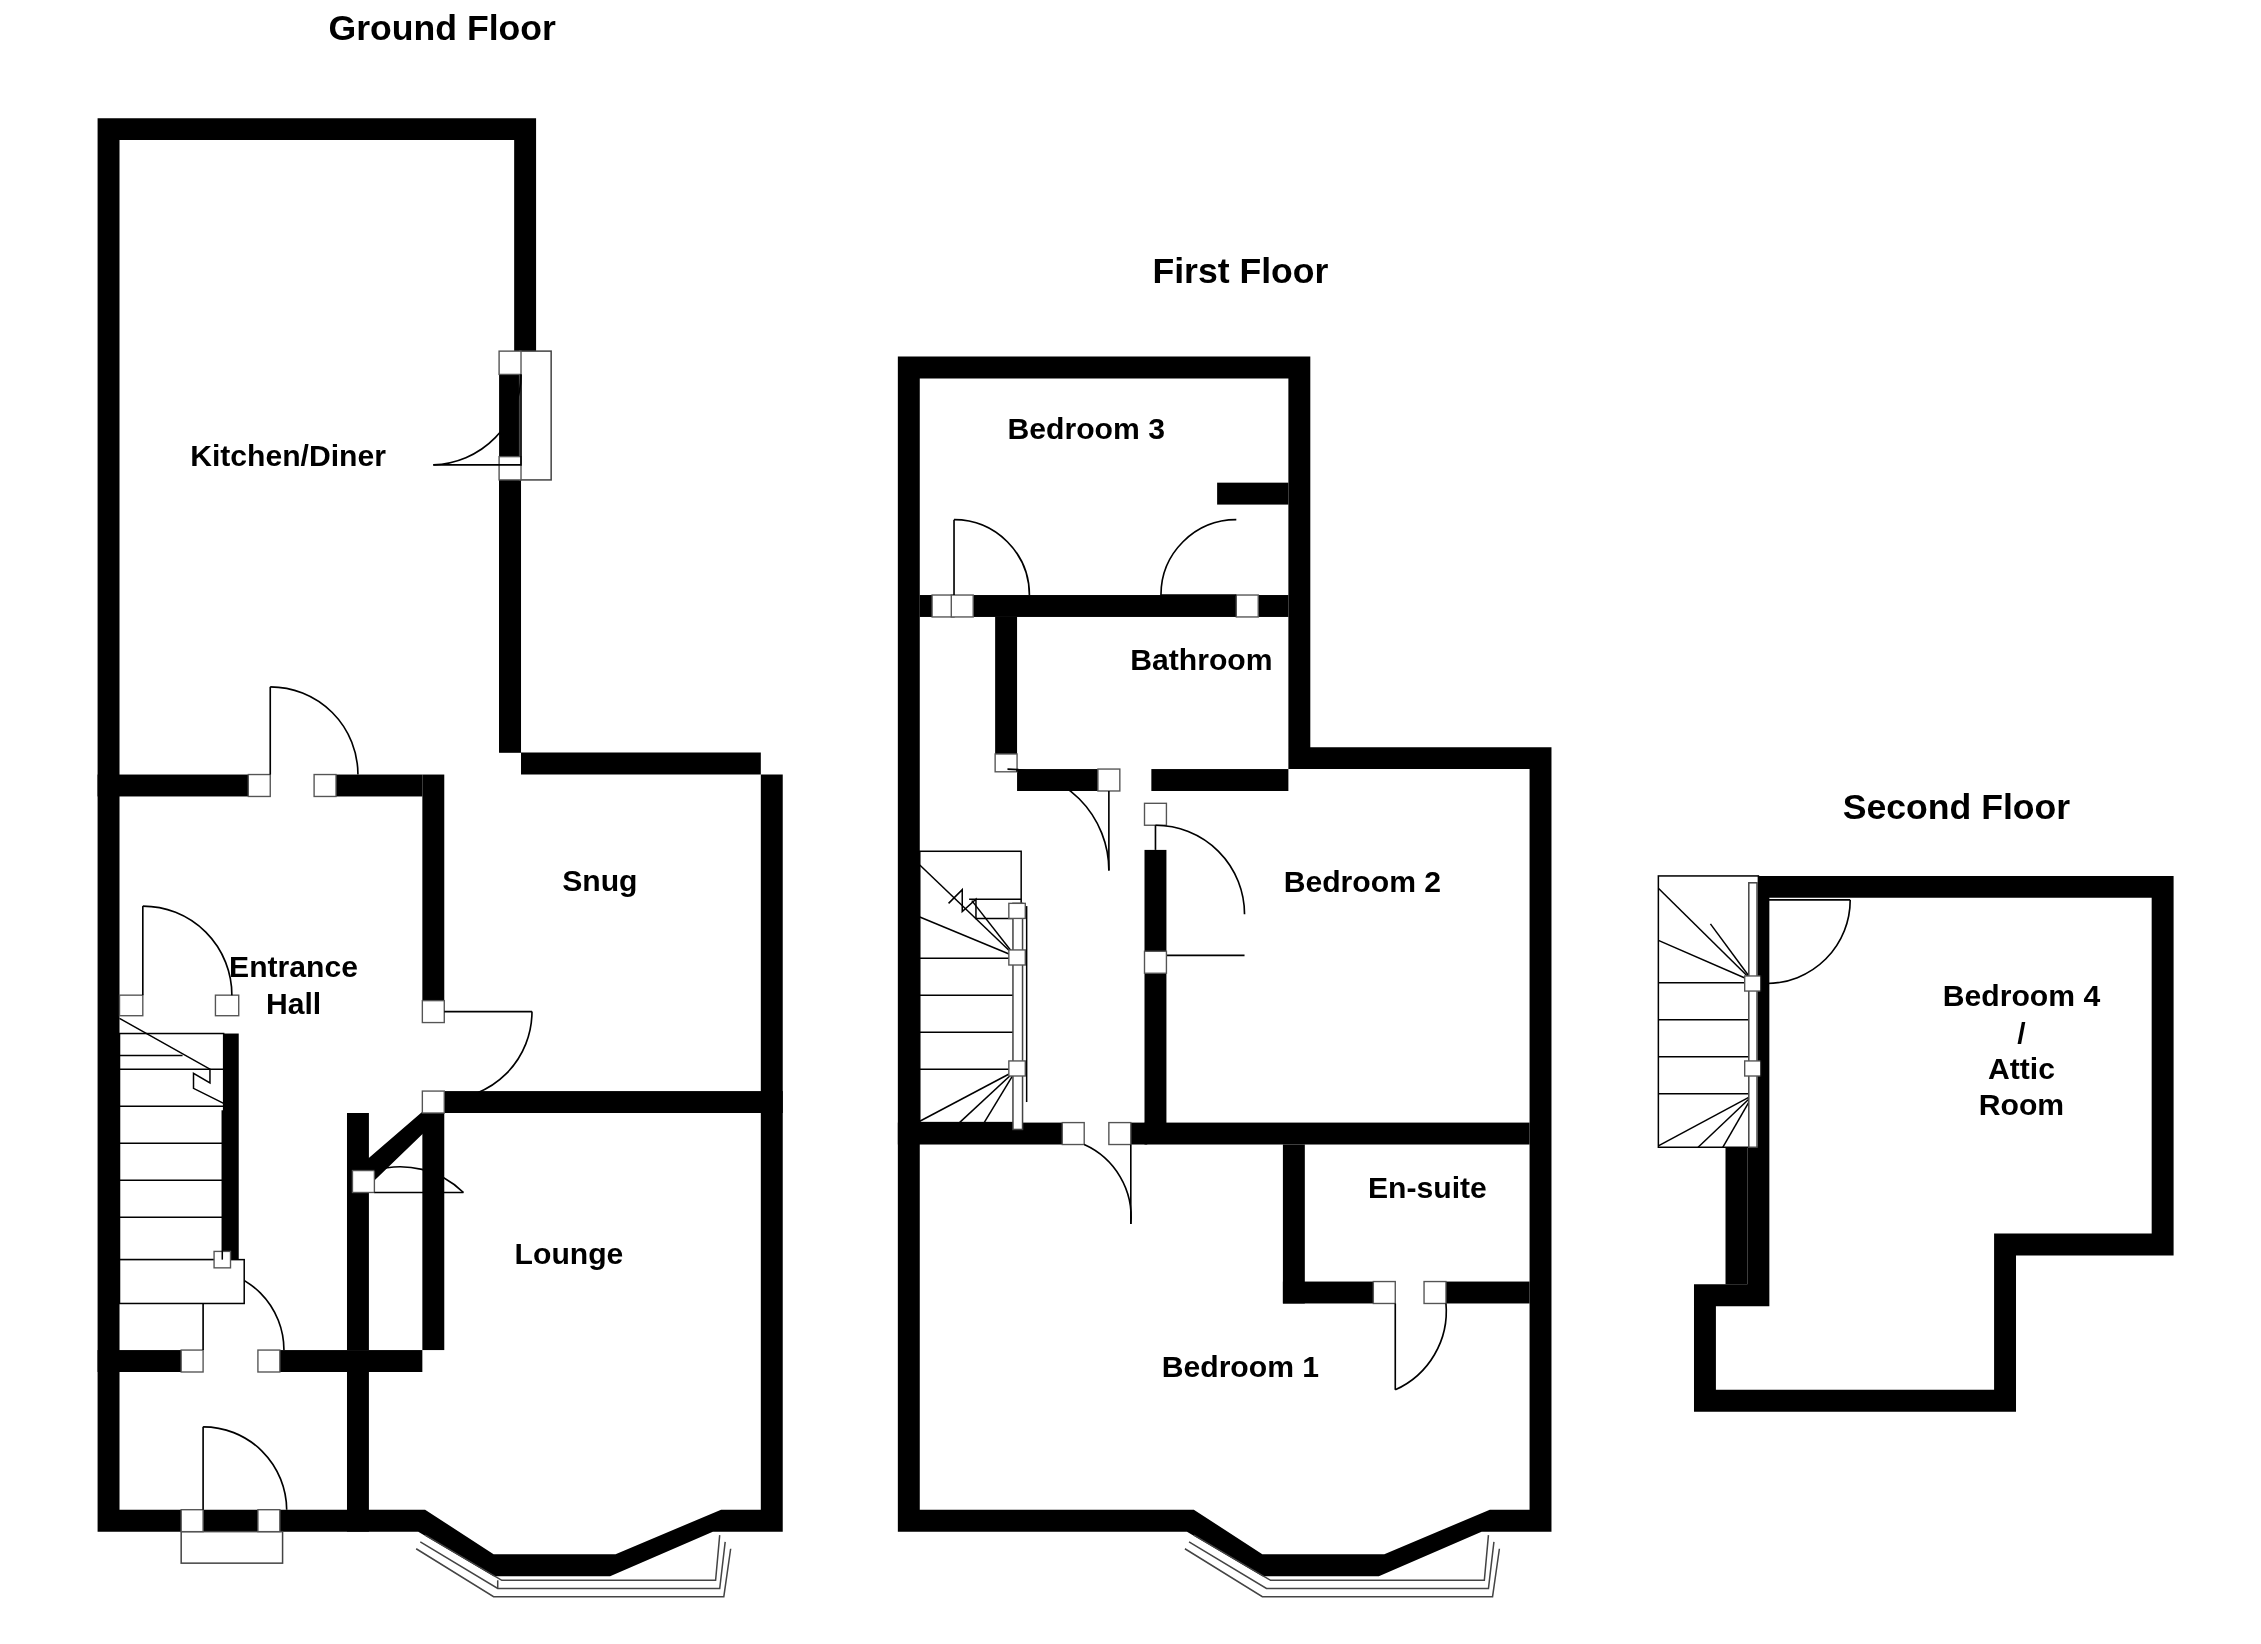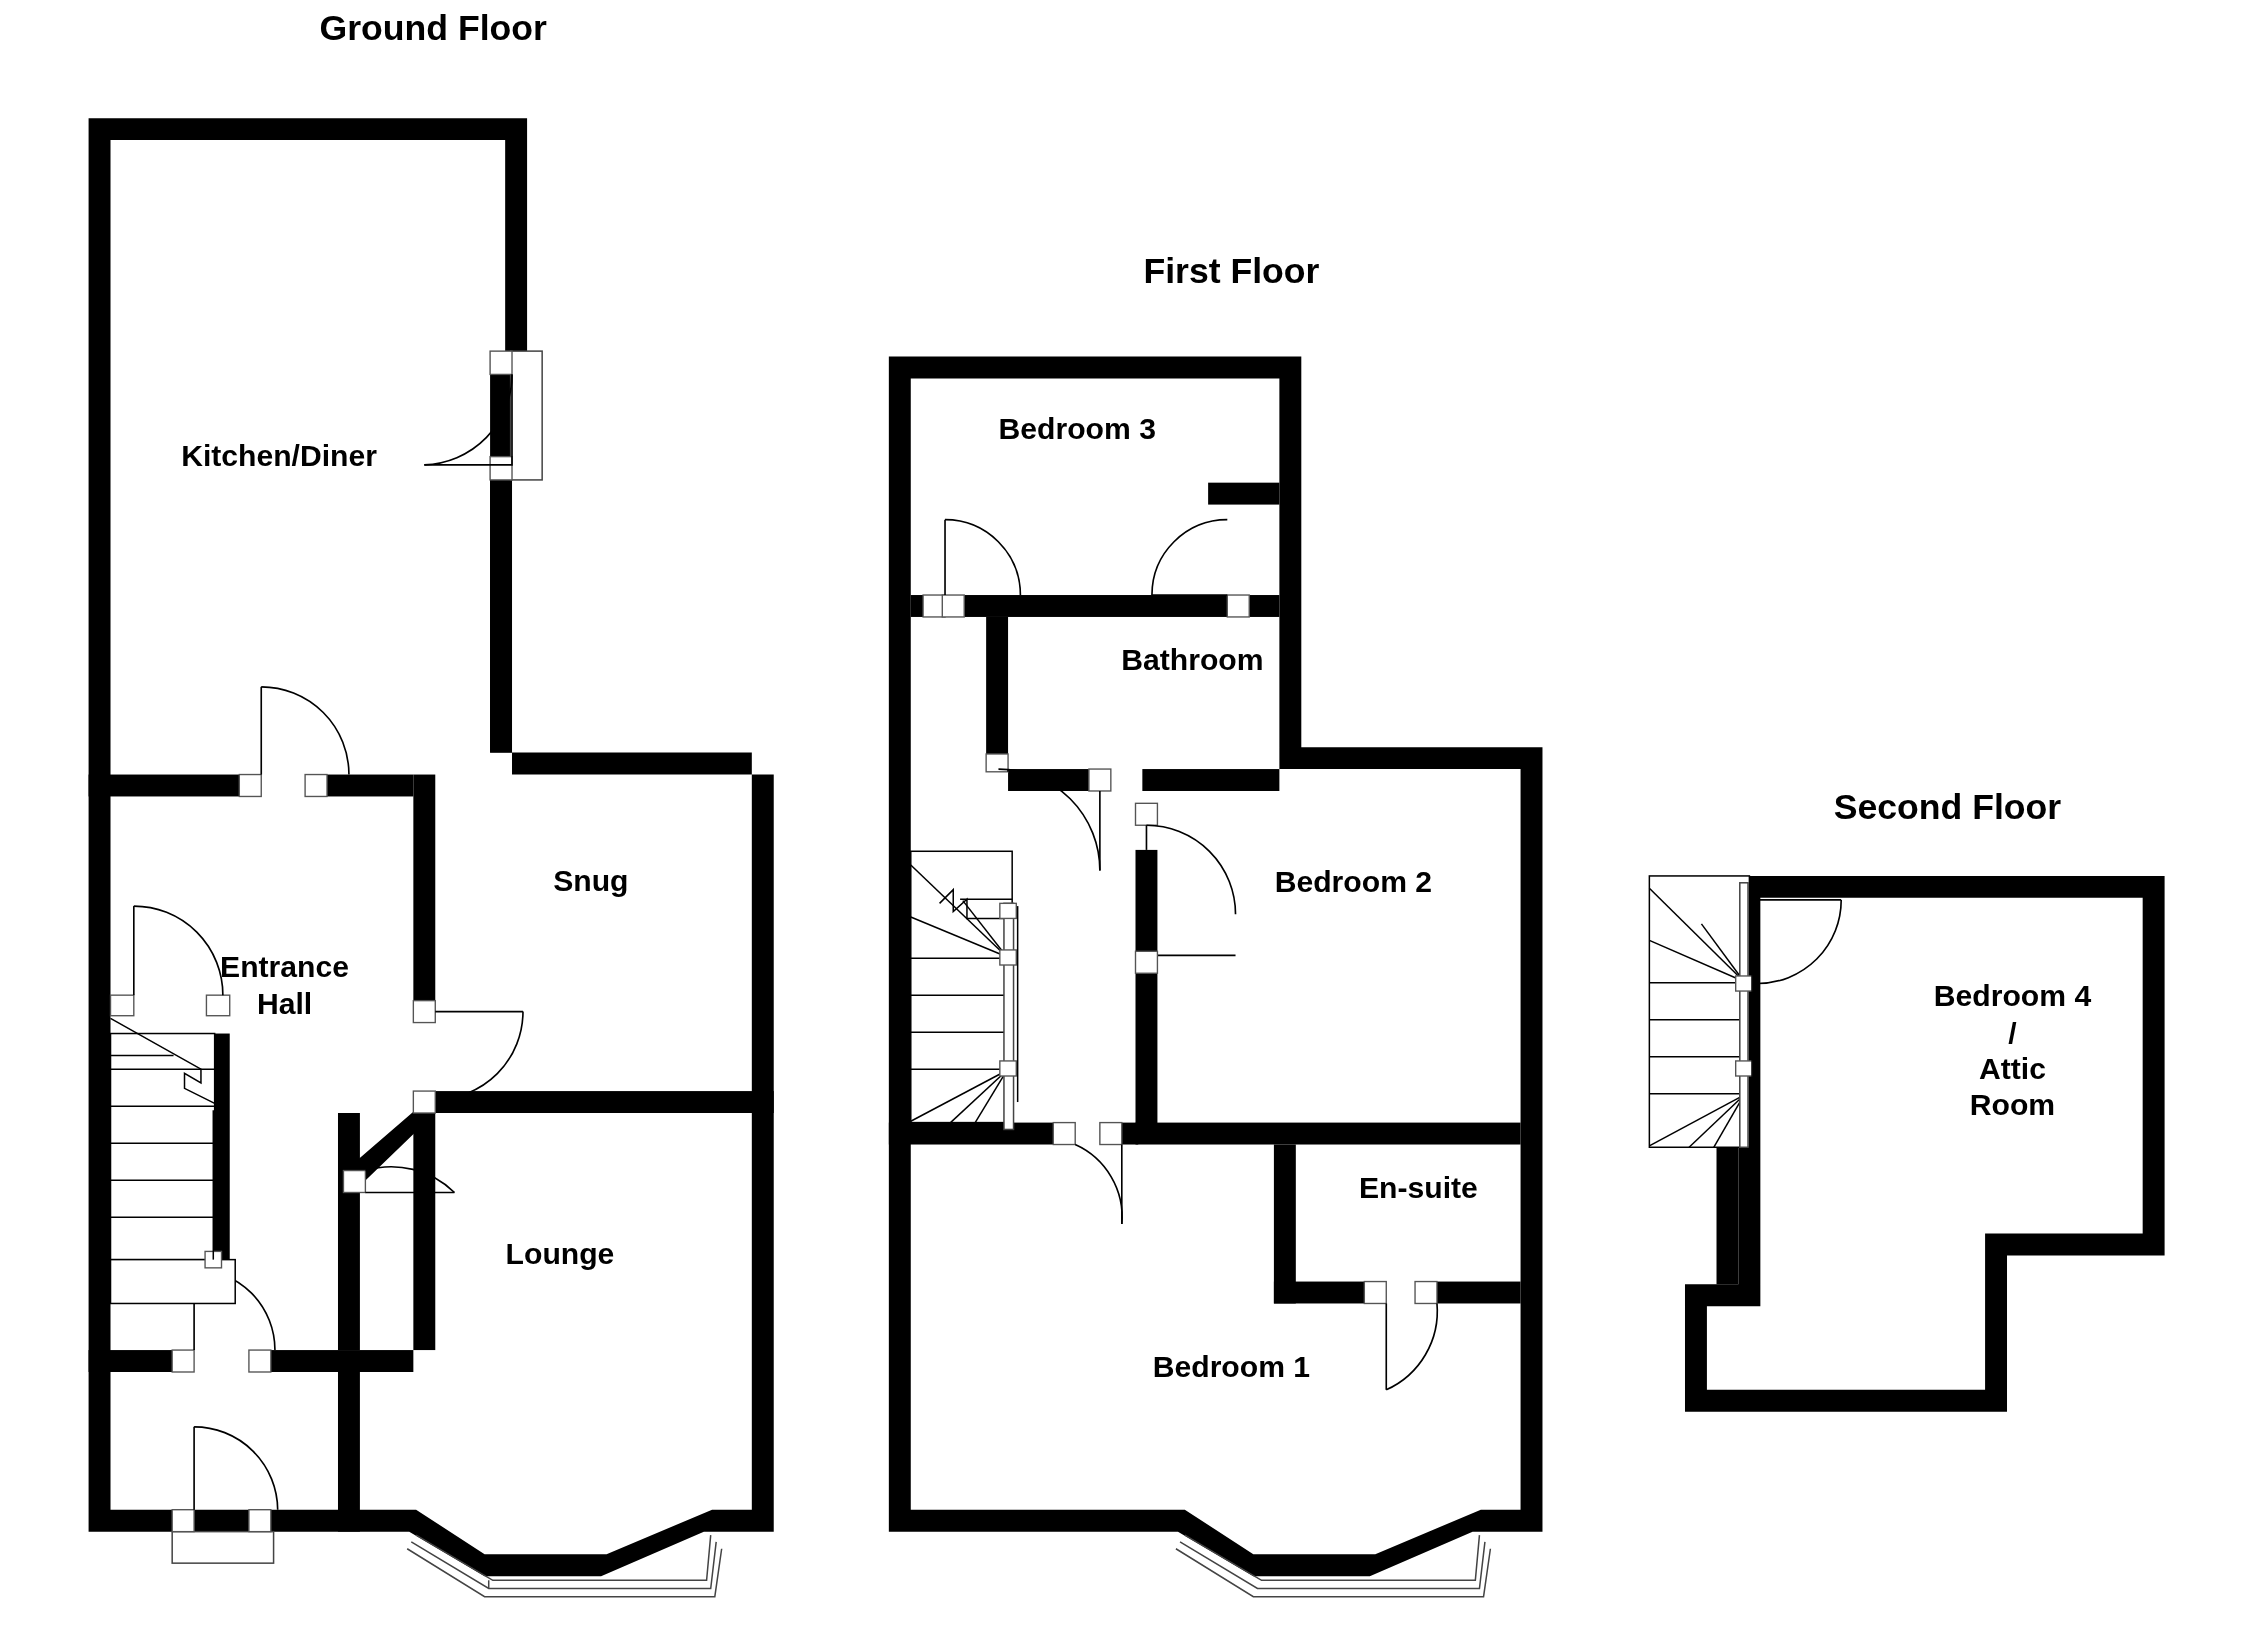--- a/index.html
+++ b/index.html
@@ -9,21 +9,21 @@
   }
   body {
     width: 2261px;
     height: 1645px;
     position: relative;
     font-family: "Liberation Sans", sans-serif;
     overflow: hidden;
   }
   #plan-root {
     position: absolute;
-    left: 5px; top: 0;
+    left: 14px; top: 0;
     width: 1919px;
     height: 1645px;
   }
   svg.floorplan {
     position: absolute;
     left: 0; top: 0;
     width: 2261px;
     height: 1645px;
     display: block;
   }

